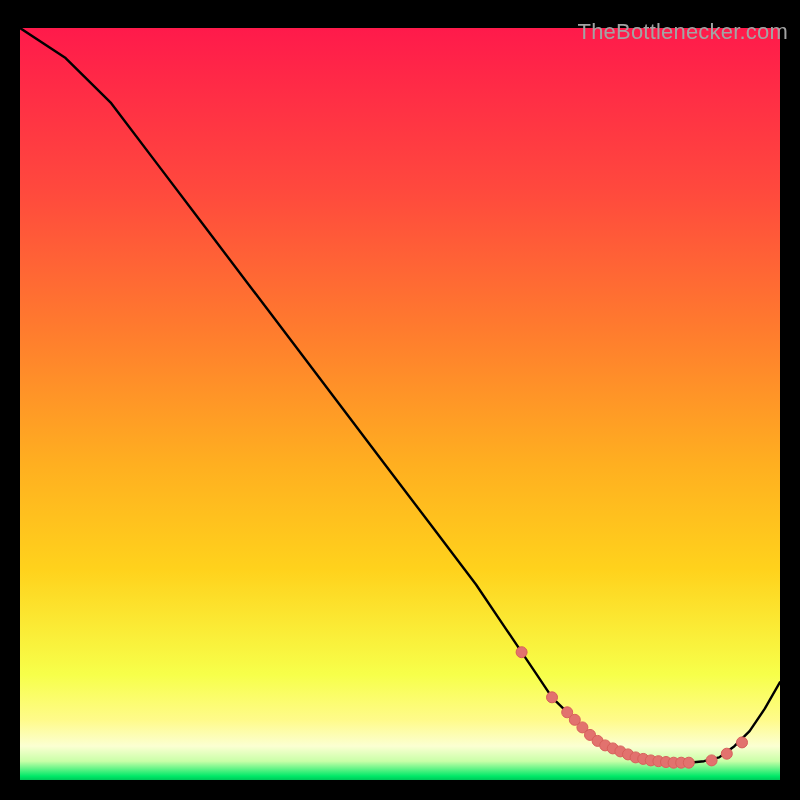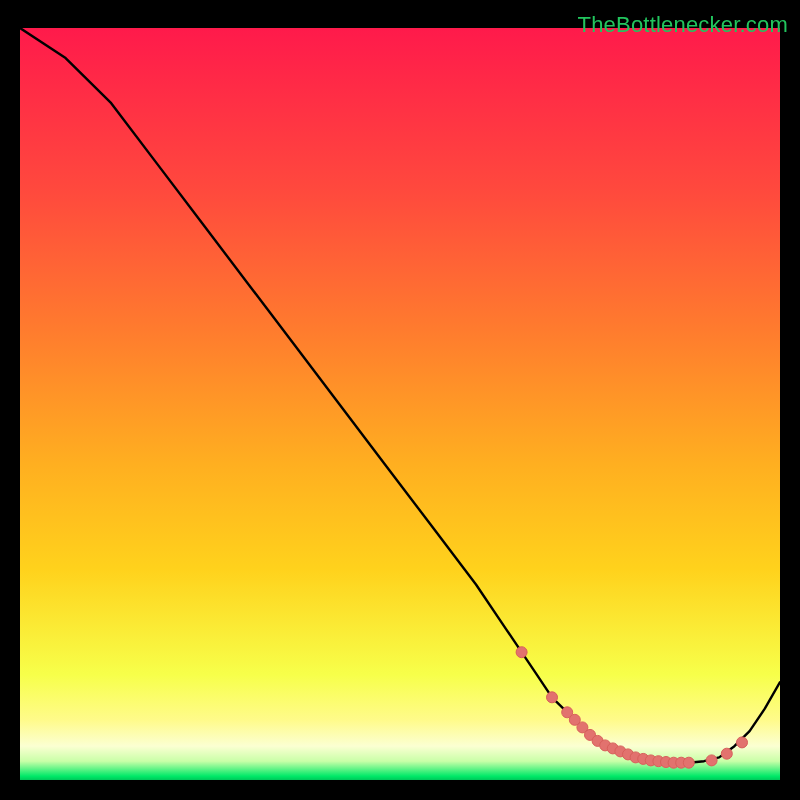--- a/index.html
+++ b/index.html
@@ -12,23 +12,23 @@
     font-family: Arial, Helvetica, sans-serif;
   }
   .stage {
     position: relative;
     width: 800px;
     height: 800px;
     background: #000;
   }
   .watermark {
     position: absolute;
-    top: 12px;
+    top: 19px;
     right: 12px;
-    color: #22c55e;
+    color: #a3a3a3;
     font-size: 22px;
     letter-spacing: 0.2px;
     z-index: 10;
     font-weight: 400;
   }
   .plot {
     position: absolute;
     left: 20px;
     top: 28px;
     width: 760px;

